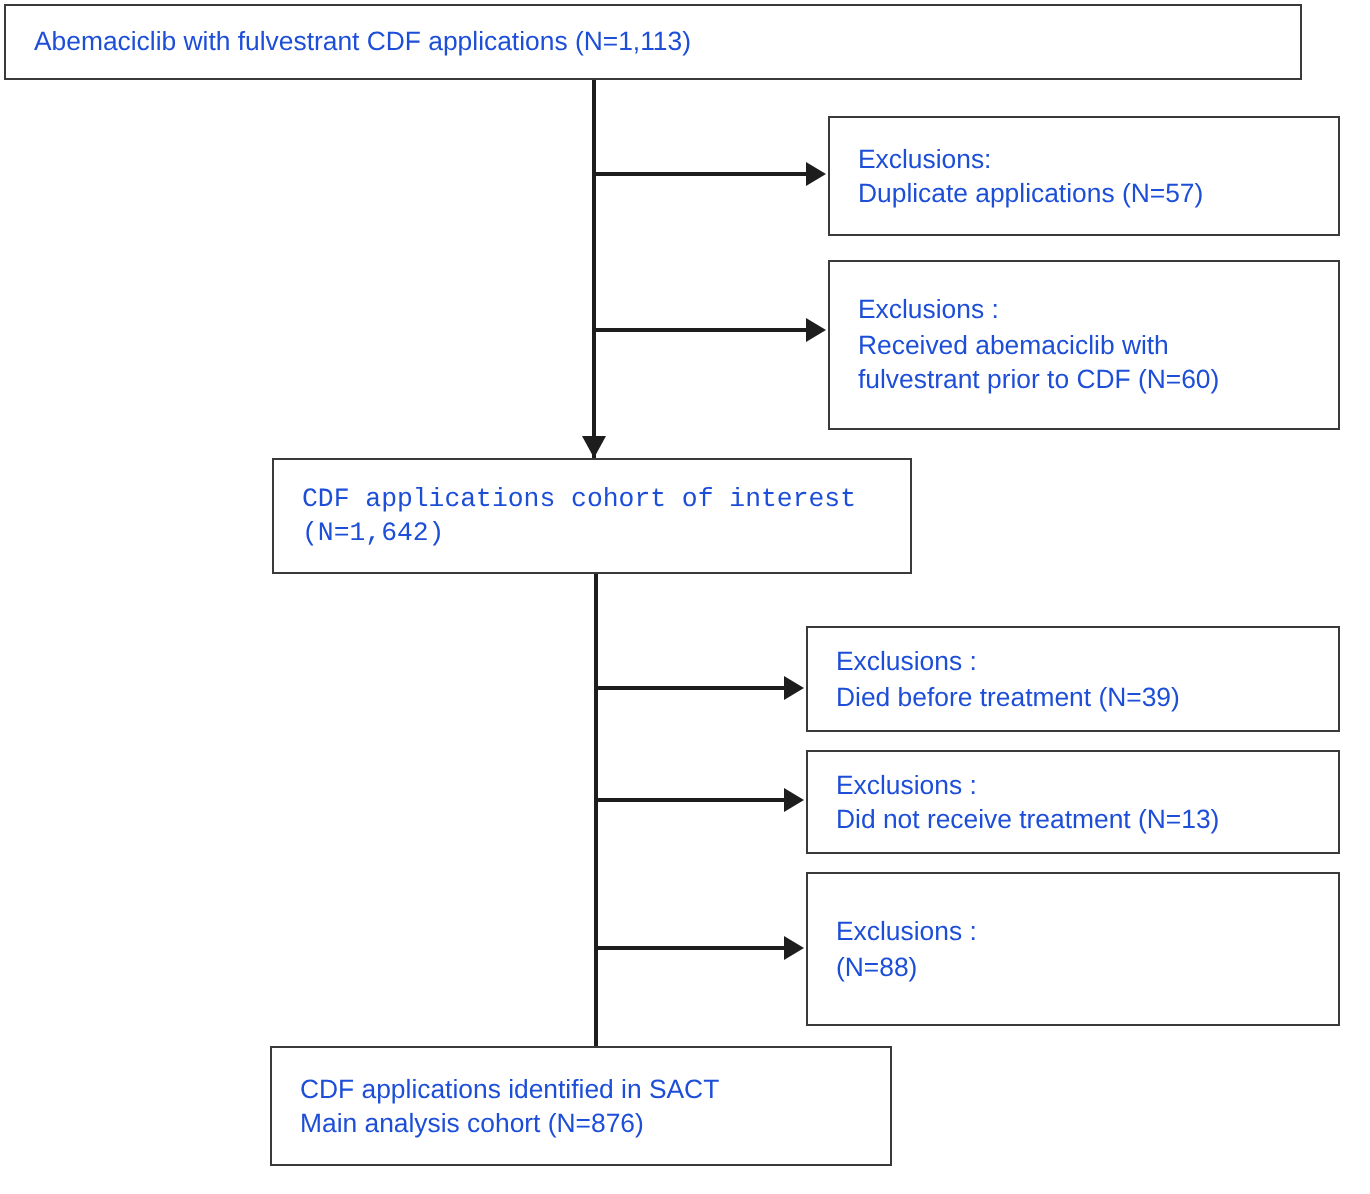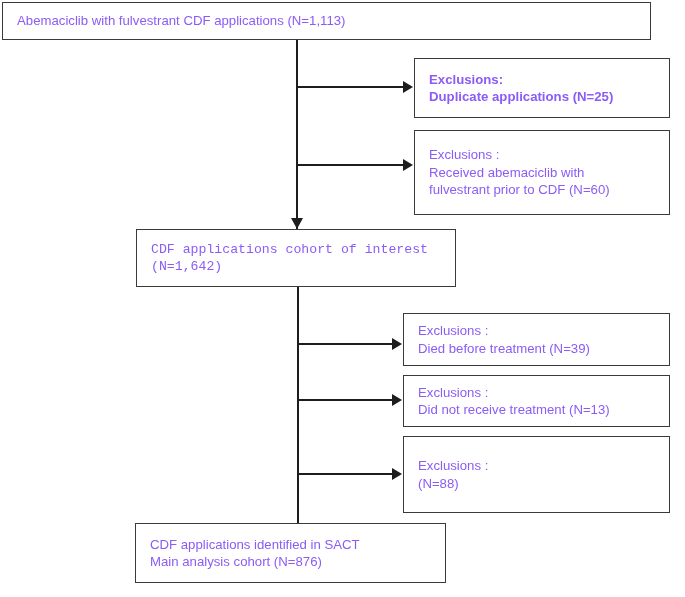--- a/index.html
+++ b/index.html
@@ -13,21 +13,21 @@
     height: 597px;
     background: #ffffff;
     font-family: "Liberation Sans", sans-serif;
     overflow: hidden;
   }
   .node {
     position: absolute;
     box-sizing: border-box;
     border: 1.4px solid #3a3a3a;
     background: #ffffff;
-    color: #8b5cf6;
+    color: #1d4ed8;
     font-size: 13.2px;
     line-height: 17.5px;
     display: flex;
     flex-direction: column;
     justify-content: center;
   }
   .node .txt {
     padding: 0 0 0 14px;
     white-space: pre;
   }
@@ -68,23 +68,23 @@
 
   <div class="vline" style="left:296px; top:40px; width:2px; height:189px;"></div>
   <div class="arrow-down" style="left:291px; top:218px;"></div>
 
   <div class="hline" style="left:297px; top:86px; width:108px;"></div>
   <div class="arrow-right" style="left:403px; top:81px;"></div>
 
   <div class="hline" style="left:297px; top:164px; width:108px;"></div>
   <div class="arrow-right" style="left:403px; top:159px;"></div>
 
-  <div class="node" style="left:414px; top:58px; width:256px; height:60px;font-weight:bold;">
+  <div class="node" style="left:414px; top:58px; width:256px; height:60px;">
     <div class="txt">Exclusions:</div>
-    <div class="txt">Duplicate applications (N=25)</div>
+    <div class="txt">Duplicate applications (N=57)</div>
   </div>
 
   <div class="node" style="left:414px; top:130px; width:256px; height:85px;">
     <div class="txt">Exclusions :</div>
     <div class="txt">Received abemaciclib with</div>
     <div class="txt">fulvestrant prior to CDF (N=60)</div>
   </div>
 
   <div class="node" style="left:136px; top:229px; width:320px; height:58px;font-family:Liberation Mono, monospace;">
     <div class="txt">CDF applications cohort of interest</div>

